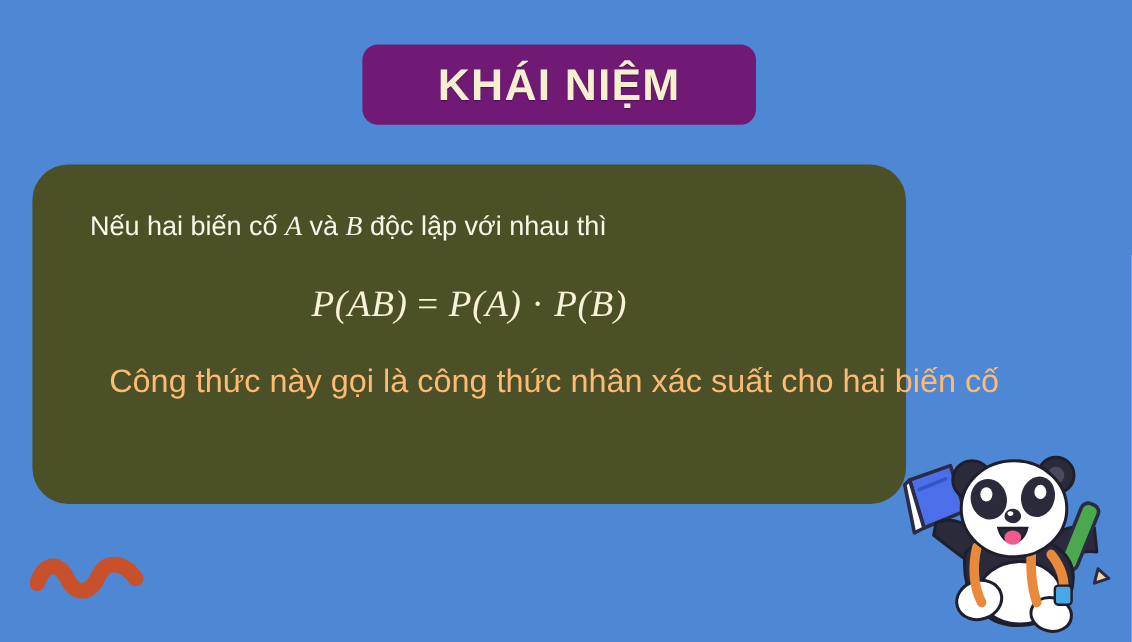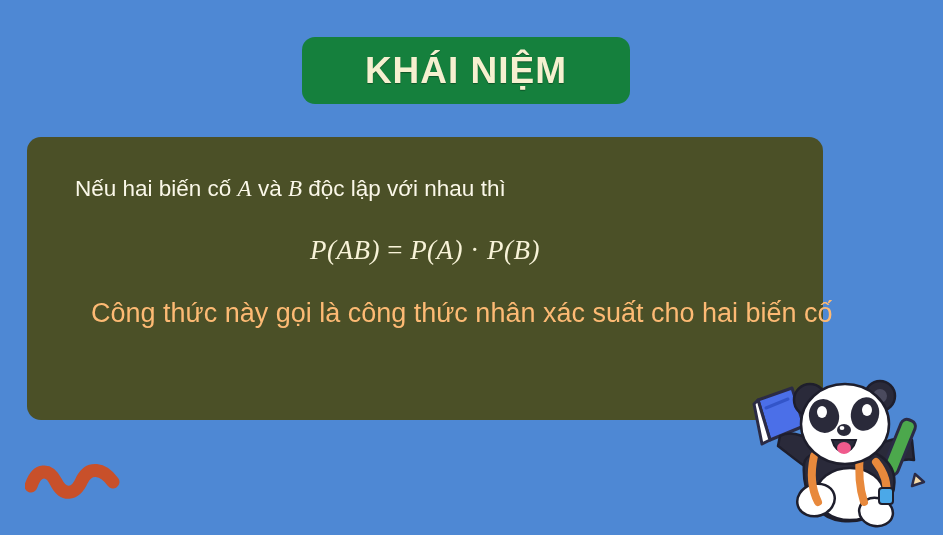--- a/index.html
+++ b/index.html
@@ -22,21 +22,21 @@
     overflow: hidden;
   }
 
   
   .title-box {
     position: absolute;
     left: 302px;
     top: 37px;
     width: 328px;
     height: 67px;
-    background: #15803d;
+    background: #701a75;
     border-radius: 13px;
     display: flex;
     align-items: center;
     justify-content: center;
     box-sizing: border-box;
   }
   .title-text {
     font-family: "Liberation Sans", sans-serif;
     font-weight: bold;
     font-size: 37px;
@@ -45,24 +45,24 @@
     line-height: 1;
     white-space: nowrap;
     text-shadow: 0 1px 1px rgba(0,0,0,0.35);
   }
 
   
   .content-card {
     position: absolute;
     left: 27px;
     top: 137px;
-    width: 796px;
+    width: 728px;
     height: 283px;
     background: #4B5027;
-    border-radius: 14px;
+    border-radius: 30px;
     box-sizing: border-box;
     padding: 40px 48px 30px 48px;
   }
 
   .body-line {
     font-family: "Liberation Sans", sans-serif;
     font-size: 22.5px;
     color: #FAF7E8;
     line-height: 1.0;
     margin: 0;
@@ -75,21 +75,21 @@
     font-size: 23px;
   }
 
   .formula-row {
     text-align: center;
     margin: 34px 0 32px 0;
   }
   .formula {
     font-family: "Liberation Serif", serif;
     font-style: italic;
-    font-size: 27px;
+    font-size: 31px;
     color: #F8F3D8;
     letter-spacing: 0.5px;
     white-space: nowrap;
   }
   .formula .op {
     font-style: normal;
   }
 
   .para-line {
     font-family: "Liberation Sans", sans-serif;

